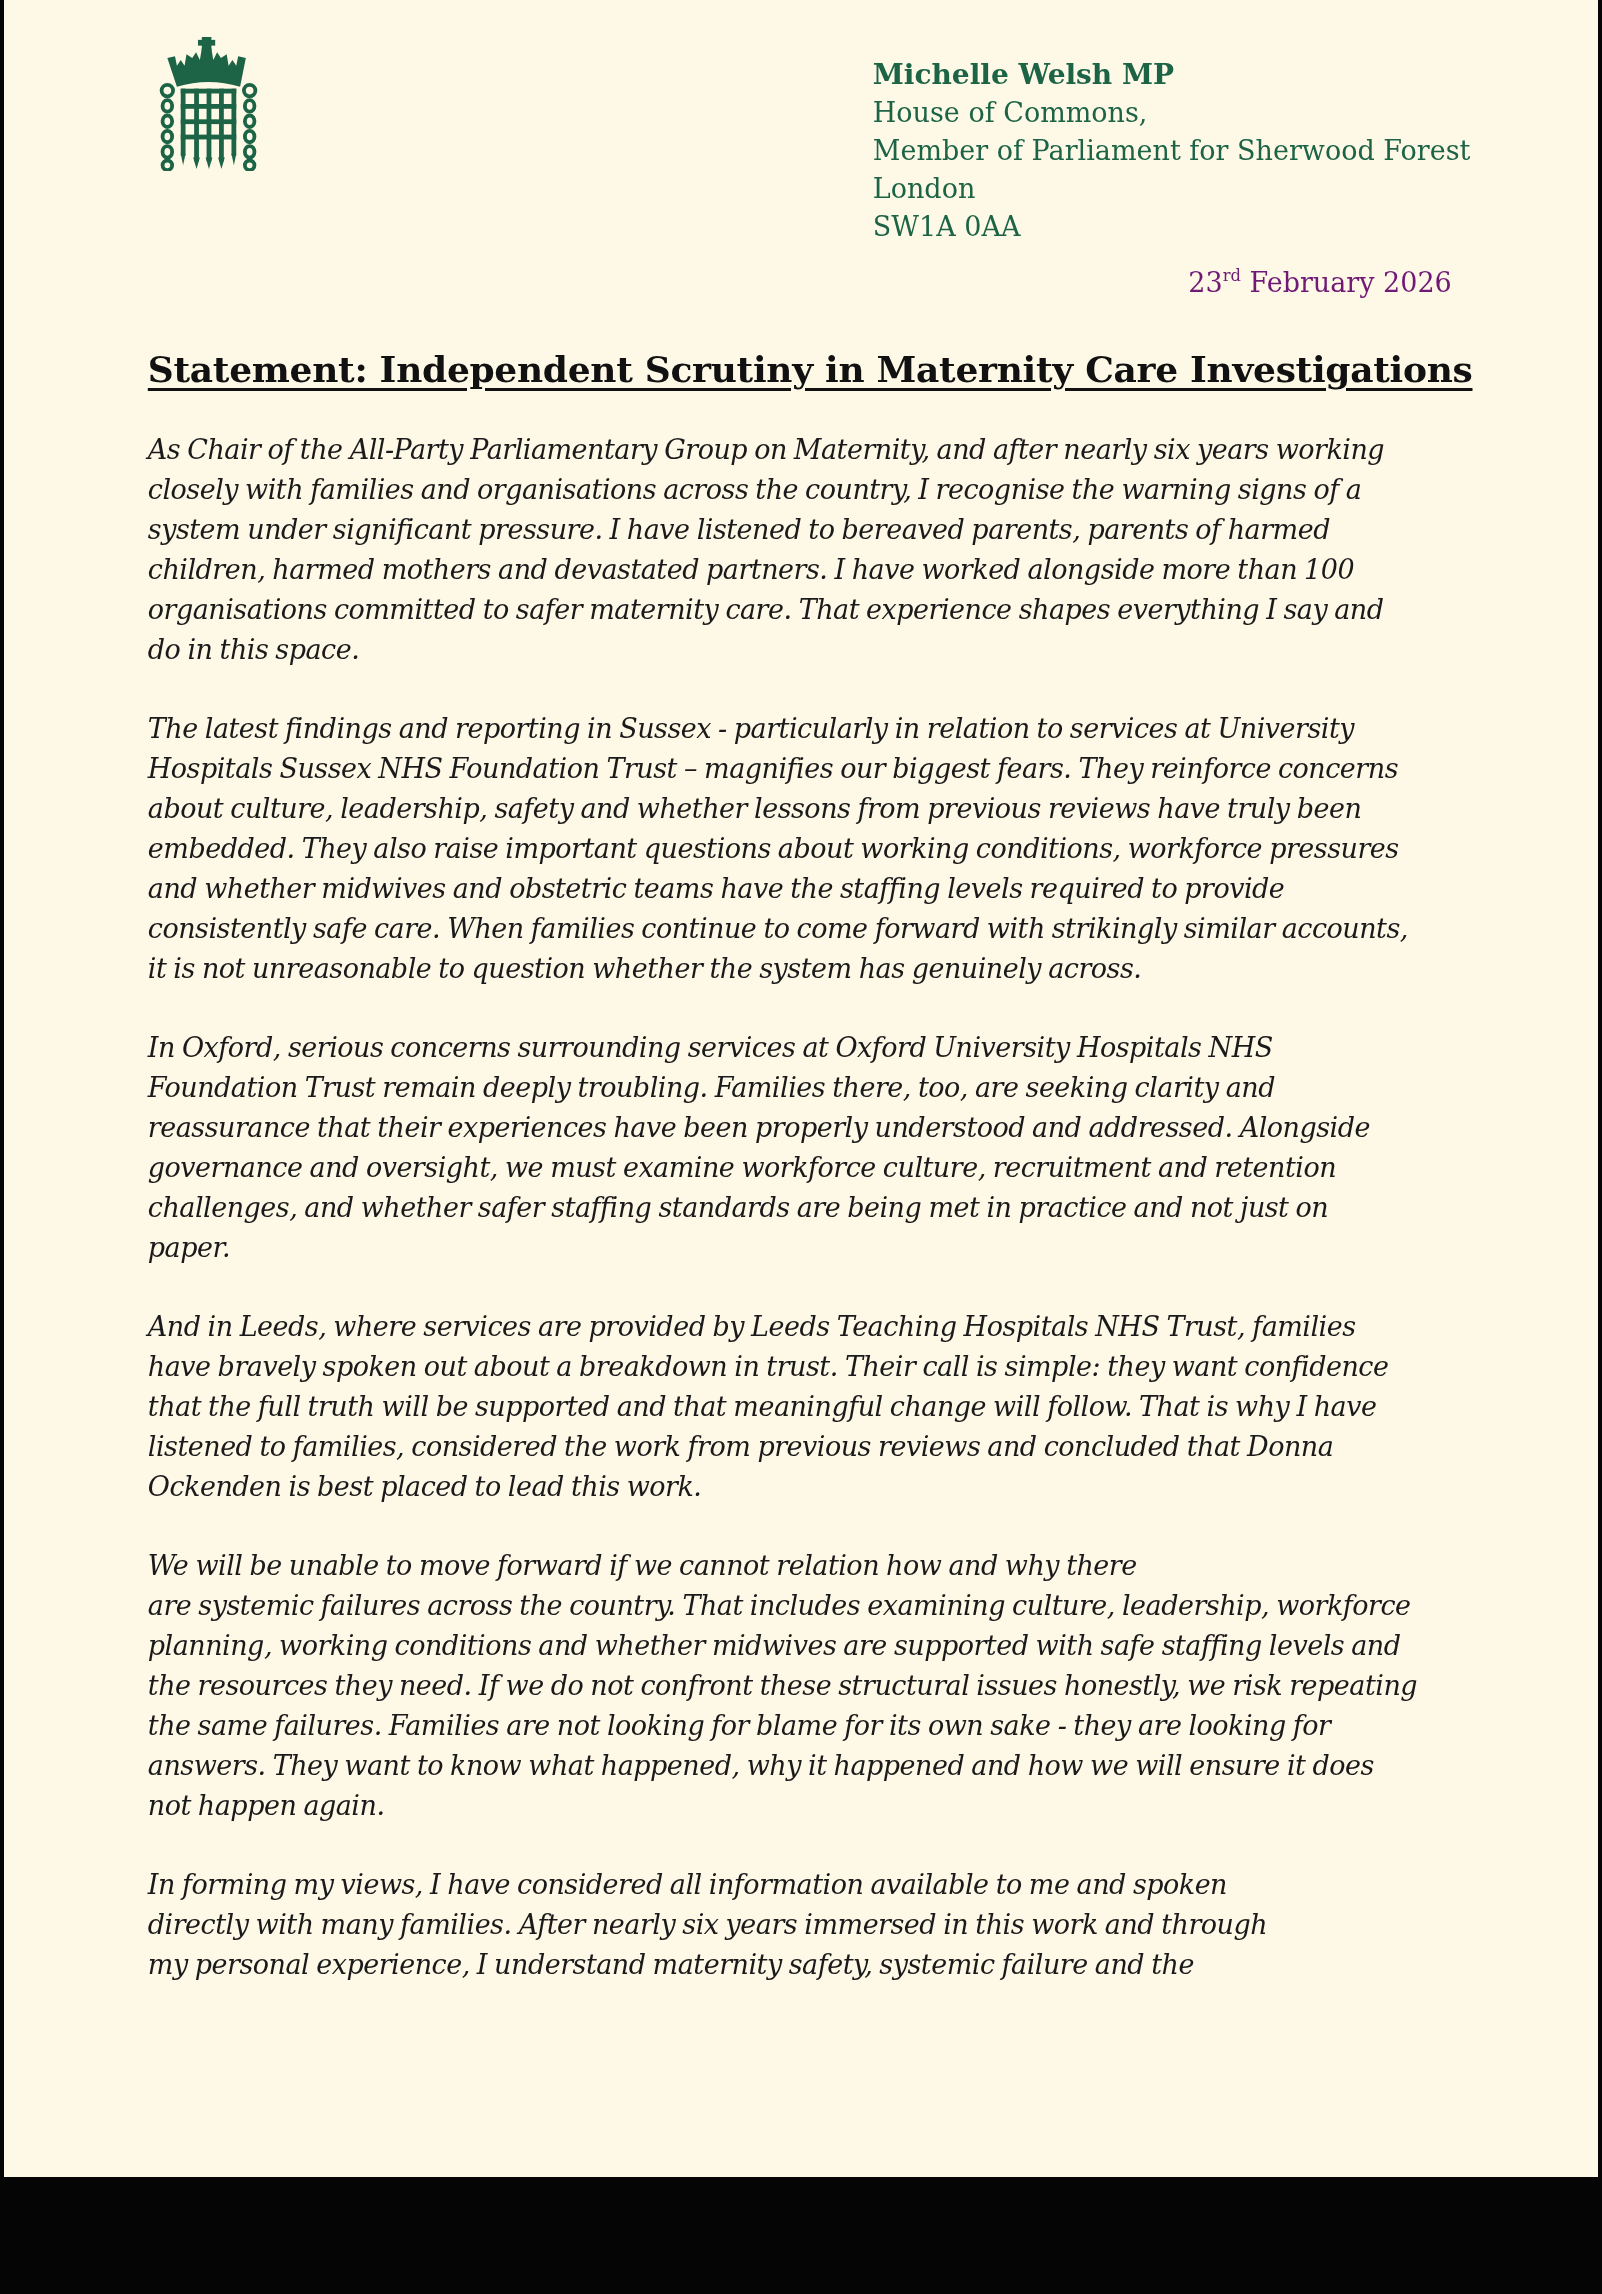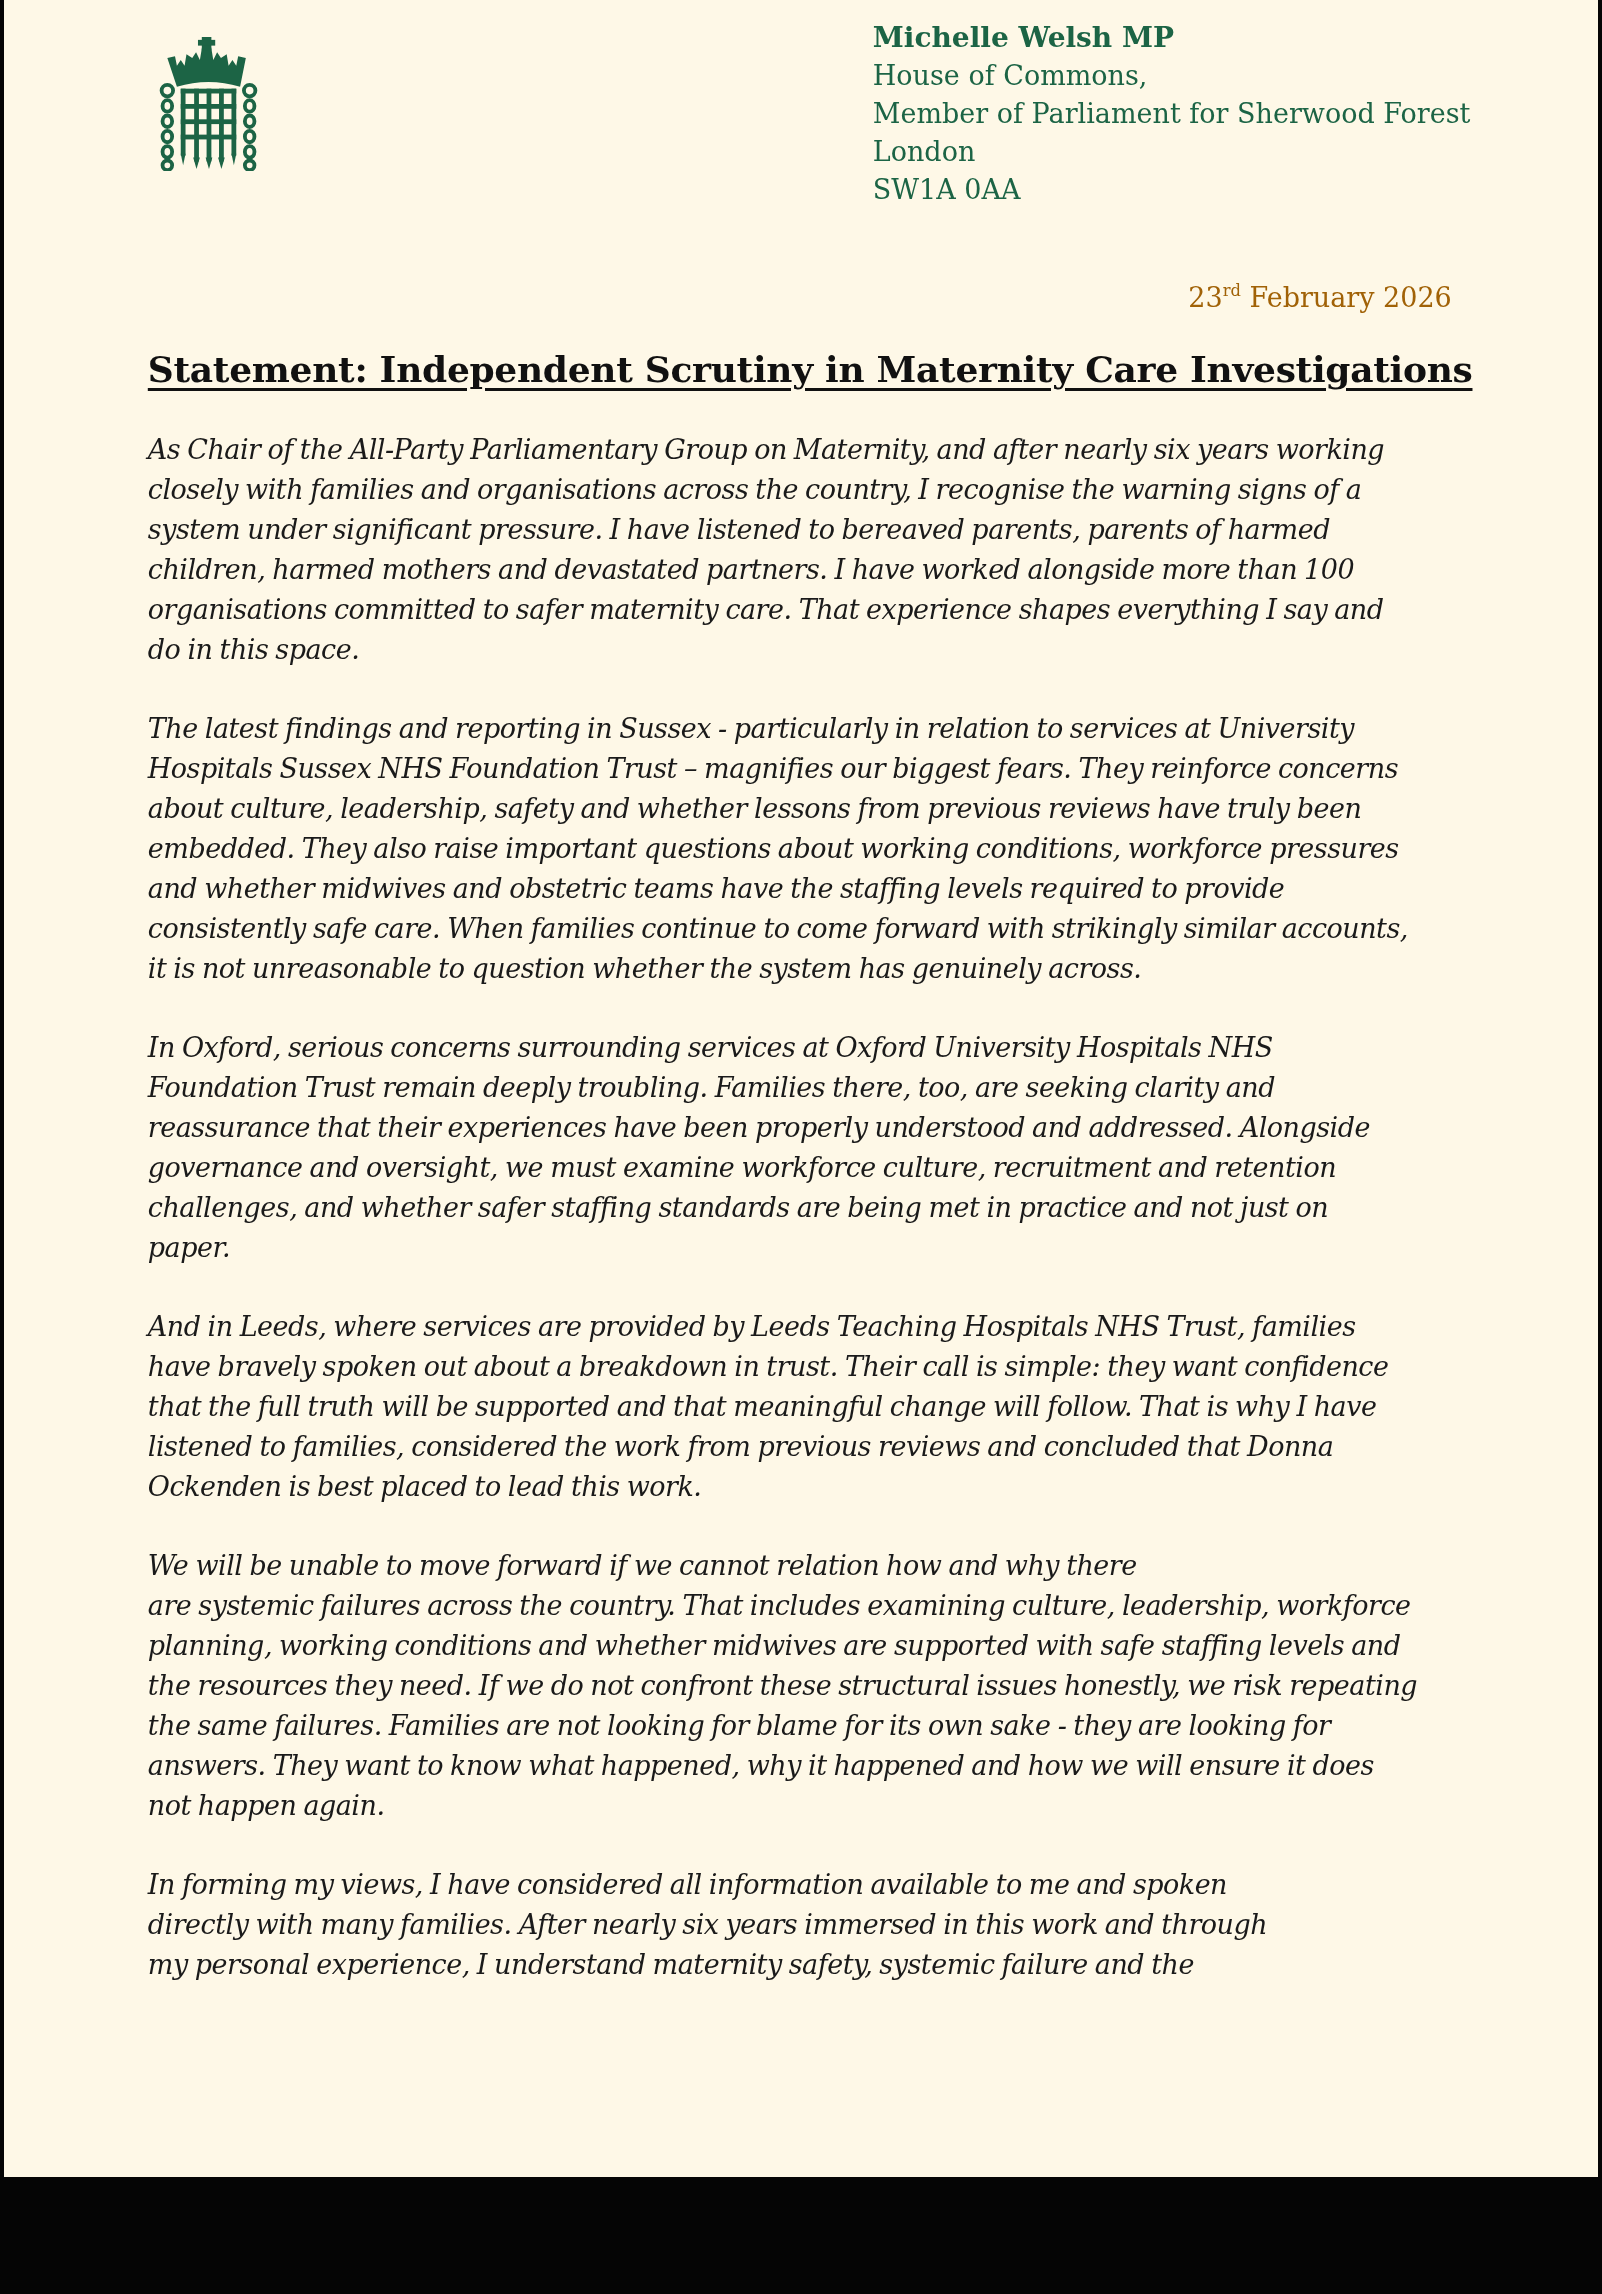--- a/index.html
+++ b/index.html
@@ -32,27 +32,28 @@
       left: 869px;
       top: 19px;
       color: #1c6445;
       font-family: "DejaVu Serif", "Liberation Serif", serif;
       font-size: 27px;
       line-height: 38px;
     }
     .letterhead .name {
       font-weight: bold;
       font-size: 28px;
+      margin-top: 37px;
     }
     .date {
       position: absolute;
       right: 146px;
-      top: 282px;
+      top: 267px;
       font-size: 27px;
-      color: #a16207;
+      color: #701a75;
     }
     .date sup { font-size: 16.3px; vertical-align: 11.5px; line-height: 0; }
     .title {
       position: absolute;
       left: 144px;
       top: 348px;
       width: 1345px;
       font-size: 36px;
       font-weight: bold;
       text-decoration: underline;

